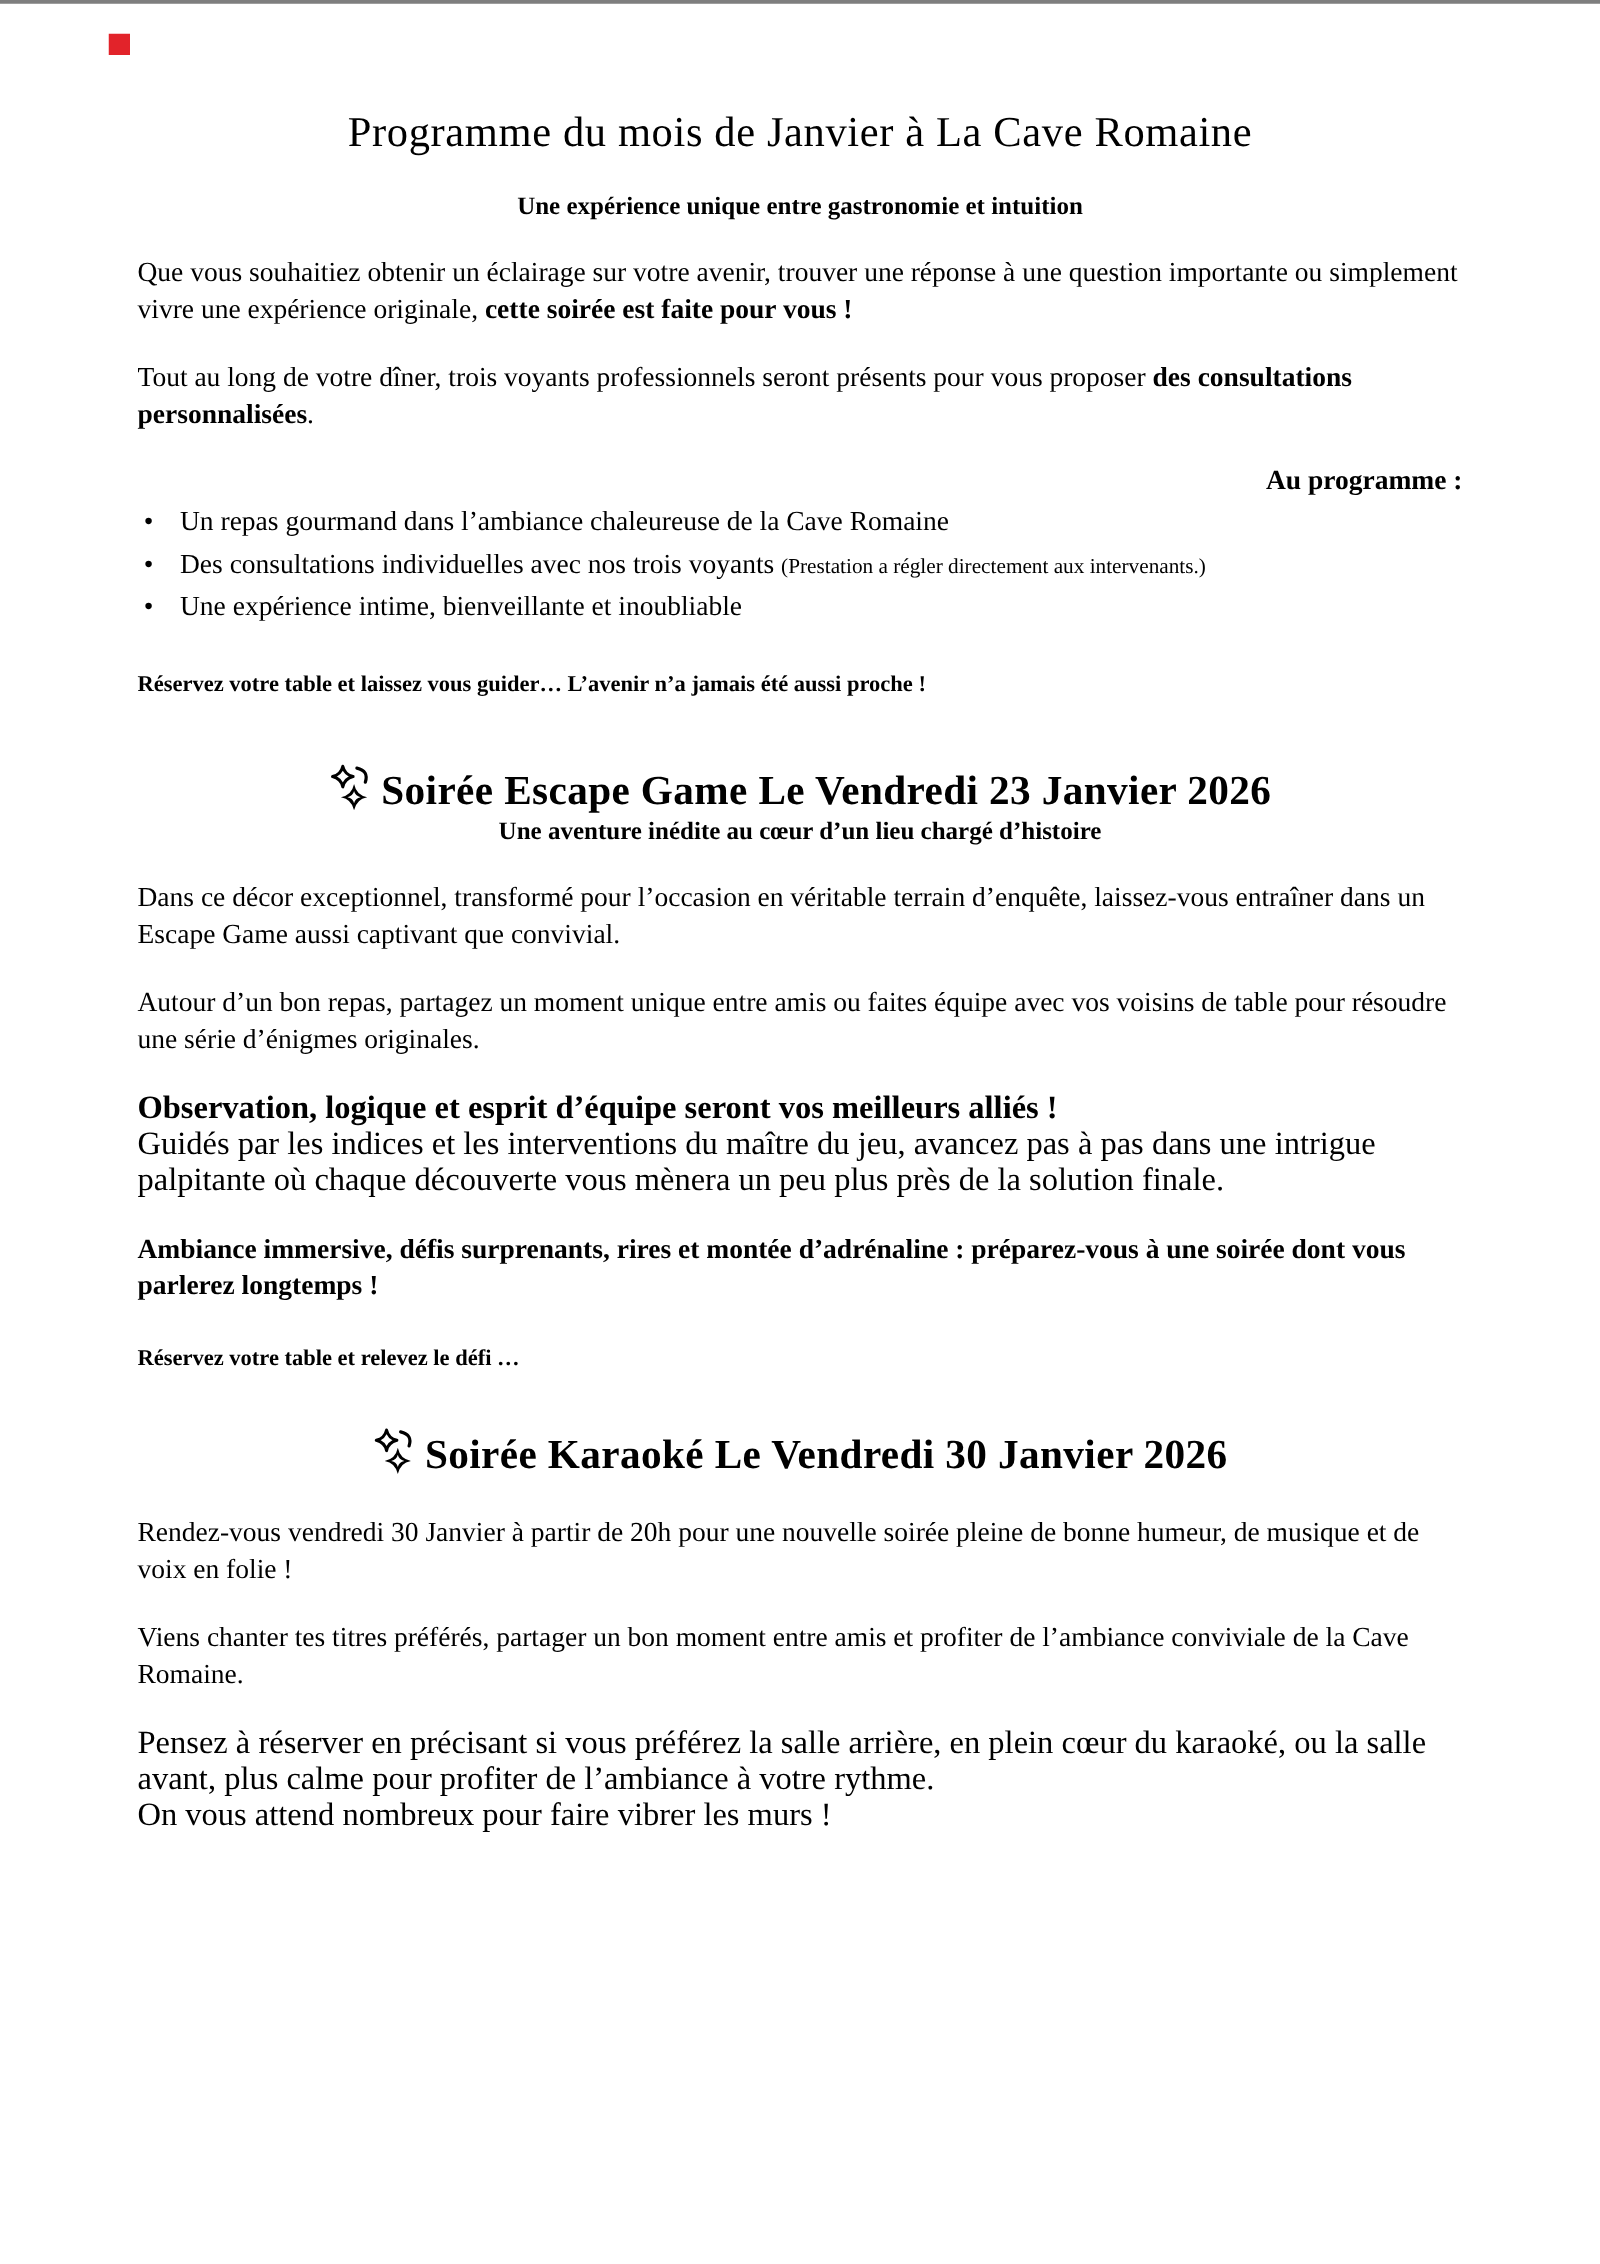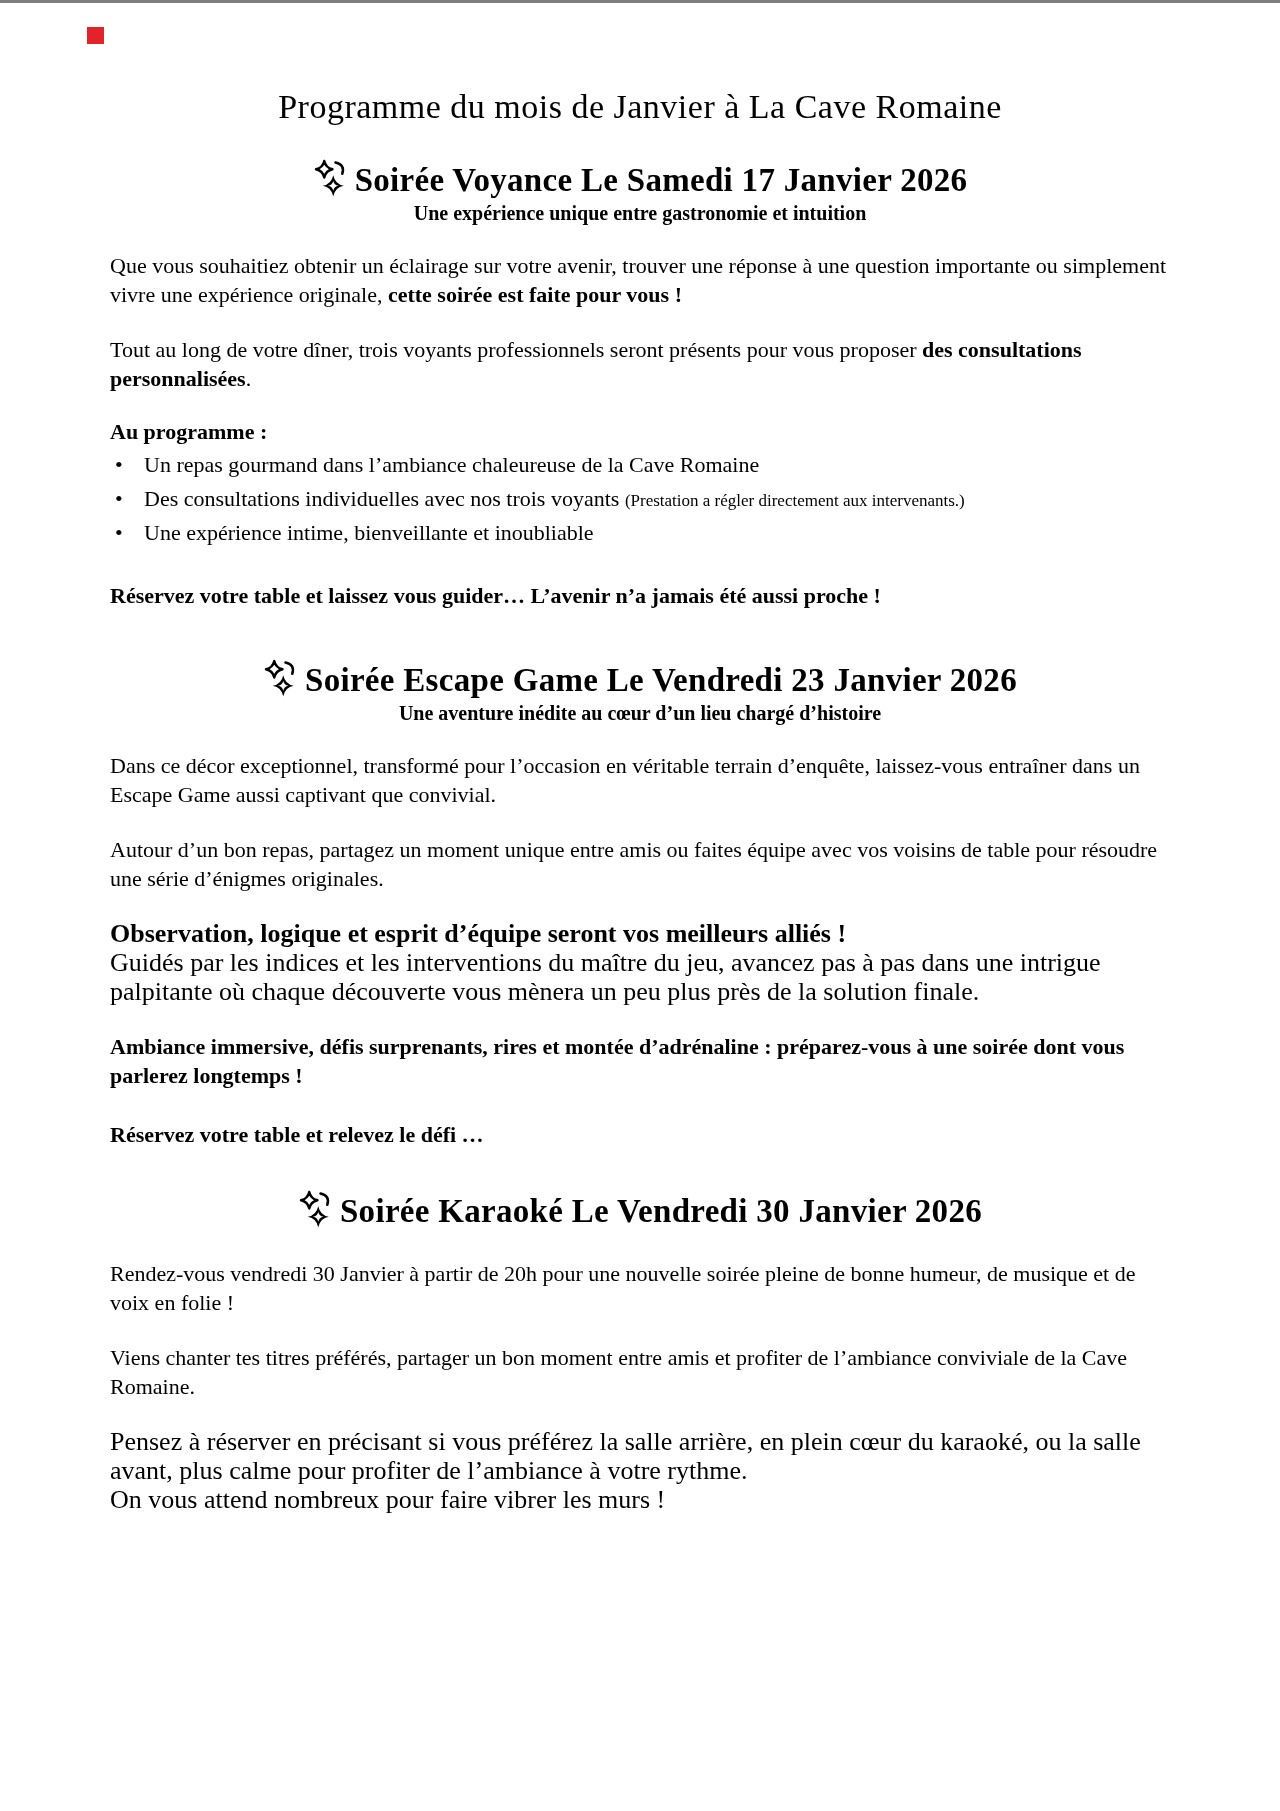--- a/index.html
+++ b/index.html
@@ -56,68 +56,61 @@
     font-size: 22px;
     line-height: 29px;
     margin: 0 0 26px 0;
     text-align: left;
   }
   .bold { font-weight: bold; }
   .program-label {
     font-size: 22px;
     font-weight: bold;
     margin: 0 0 4px 0;
+    text-align: right;
   }
   ul.bullets {
     margin: 0 0 20px 0;
     padding: 0;
   }
   ul.bullets li {
     list-style: none;
     position: relative;
     padding-left: 34px;
     font-size: 22px;
     line-height: 32px;
   }
   ul.bullets li .dot {
     position: absolute;
     left: 5px;
     top: 0;
   }
   .note { font-size: 17px; }
   .cta {
-    font-size: 22px;
+    font-size: 18px;
     font-weight: bold;
     line-height: 29px;
     margin: 30px 0 26px 0;
   }
   .group { margin: 0 0 26px 0; }
   .group .line { font-size: 26px; line-height: 29px; }
   .sec-karaoke .h2 { margin-top: 40px; margin-bottom: 28px; }
   .sec-escape .h2 { margin-top: 48px; }
 </style>
 </head>
 <body>
 
 <div class="top-edge"></div>
 <div class="red-marker"></div>
 
 <div class="content">
 
   <h1 class="doc-title">Programme du mois de Janvier à La Cave Romaine</h1>
 
   <section class="sec-voyance">
-    <div class="h2">
-      <span class="spark"><svg viewBox="0 0 44 52" xmlns="http://www.w3.org/2000/svg">
-        <path d="M15 2 Q17 11 26 13 Q17 15 15 24 Q13 15 4 13 Q13 11 15 2 Z" fill="#ffffff" stroke="#000000" stroke-width="3.2" stroke-linejoin="round"></path>
-        <path d="M30 4 Q43 7 39 19" fill="none" stroke="#000000" stroke-width="3.4" stroke-linecap="round"></path>
-        <path d="M27 21 Q29.5 33 41 35 Q29.5 37 27 49 Q24.5 37 13 35 Q24.5 33 27 21 Z" fill="#000000"></path>
-        <path d="M27 28.5 Q28.2 34 34 35 Q28.2 36 27 41.5 Q25.8 36 20 35 Q25.8 34 27 28.5 Z" fill="#ffffff"></path>
-      </svg></span><span>Soirée Voyance Le Samedi 17 Janvier 2026</span>
-    </div>
     <div class="subtitle">Une expérience unique entre gastronomie et intuition</div>
 
 
     <div class="para"><span>Que vous souhaitiez obtenir un éclairage sur votre avenir, trouver une réponse à une question importante ou simplement vivre une expérience originale, </span><span class="bold">cette soirée est faite pour vous !</span></div>
 
     <div class="para"><span>Tout au long de votre dîner, trois voyants professionnels seront présents pour vous proposer  </span><span class="bold">des consultations personnalisées</span><span>.</span></div>
 
     <div class="program-label">Au programme :</div>
     <ul class="bullets">
       <li><span class="dot">•</span><span>Un repas gourmand dans l’ambiance chaleureuse de la Cave Romaine</span><span class="note"></span></li>

